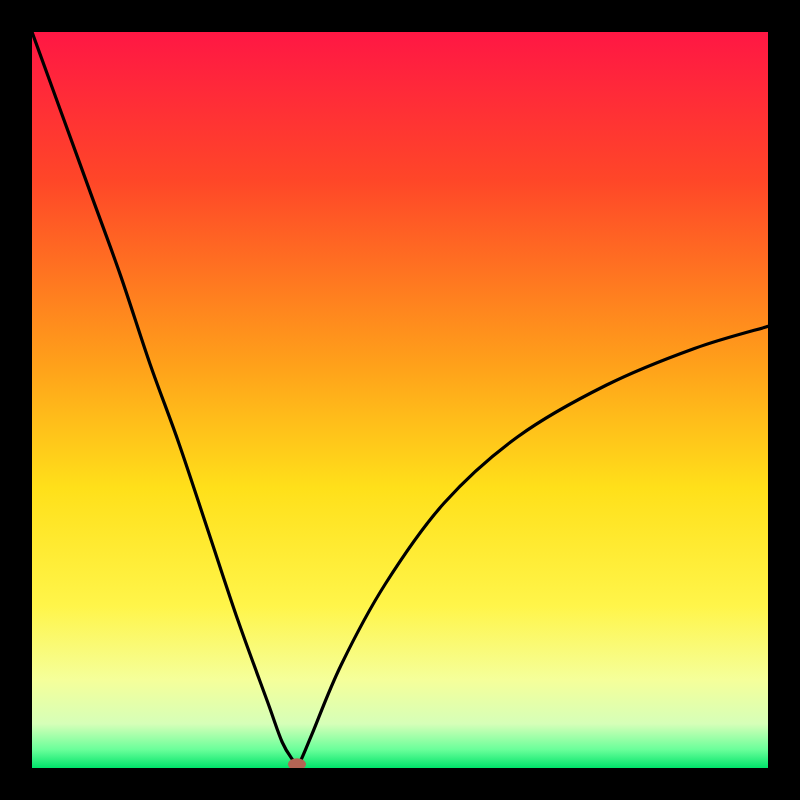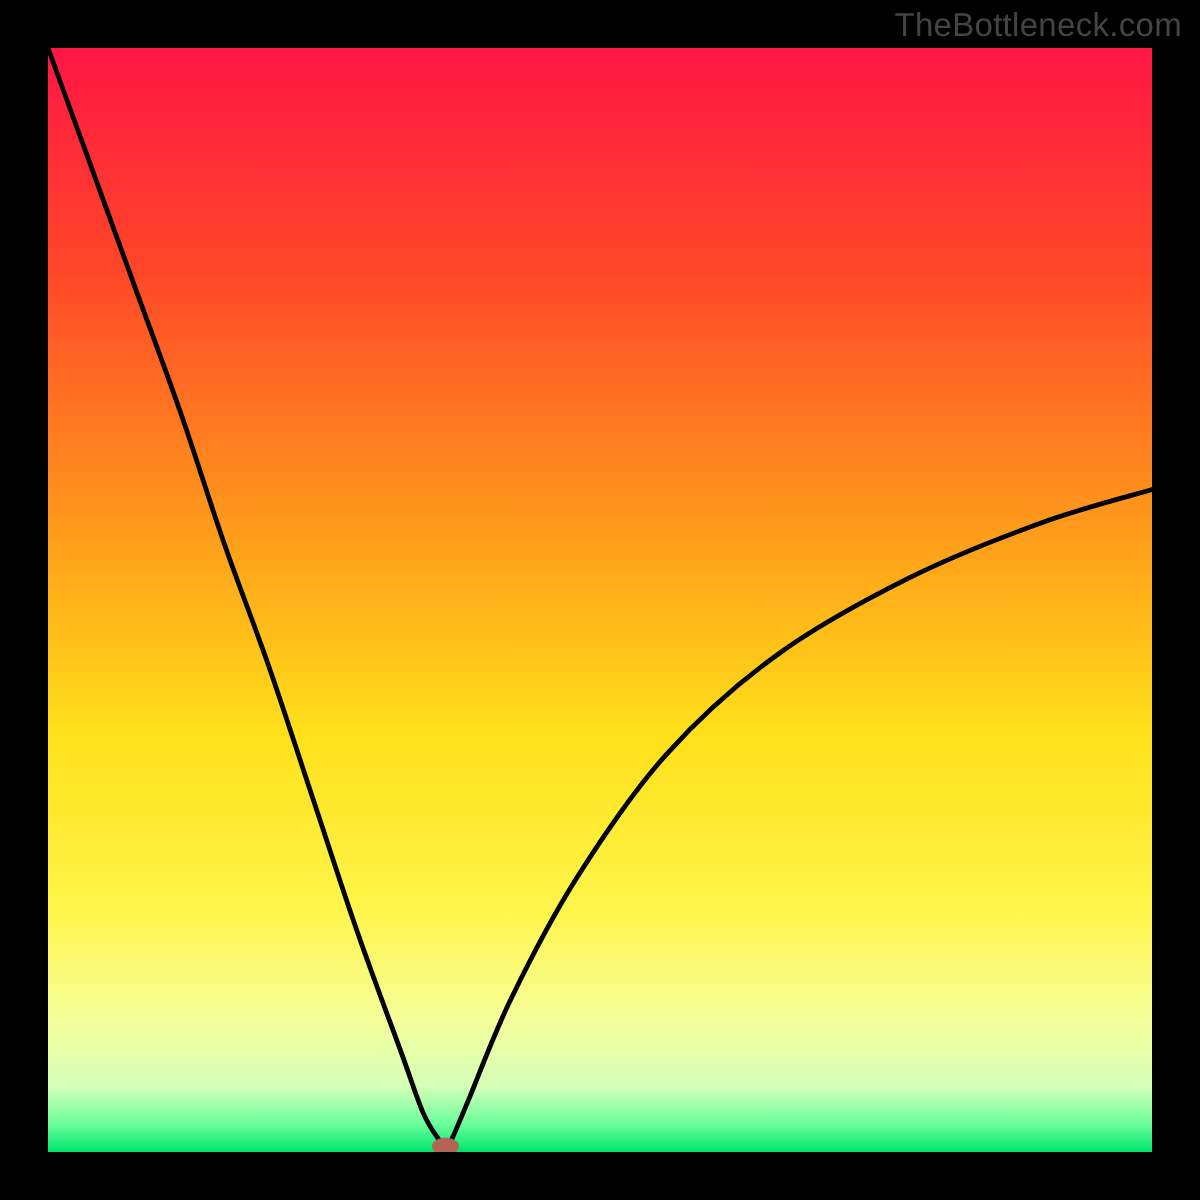--- a/index.html
+++ b/index.html
@@ -37,21 +37,20 @@
   svg.plot {
     display: block;
     width: 736px;
     height: 736px;
   }
 </style>
 </head>
 <body>
 
 <div class="frame">
-  <div class="watermark">TheBottleneck.com</div>
   <div class="plot-wrap">
     <svg class="plot" viewBox="0 0 736 736">
       <defs>
         <linearGradient id="bg-grad" x1="0" y1="0" x2="0" y2="1">
             <stop offset="0%" stop-color="#ff1744"></stop>
             <stop offset="20%" stop-color="#ff4628"></stop>
             <stop offset="45%" stop-color="#ffa01a"></stop>
             <stop offset="62%" stop-color="#ffe01a"></stop>
             <stop offset="78%" stop-color="#fff54a"></stop>
             <stop offset="88%" stop-color="#f5ff9a"></stop>

